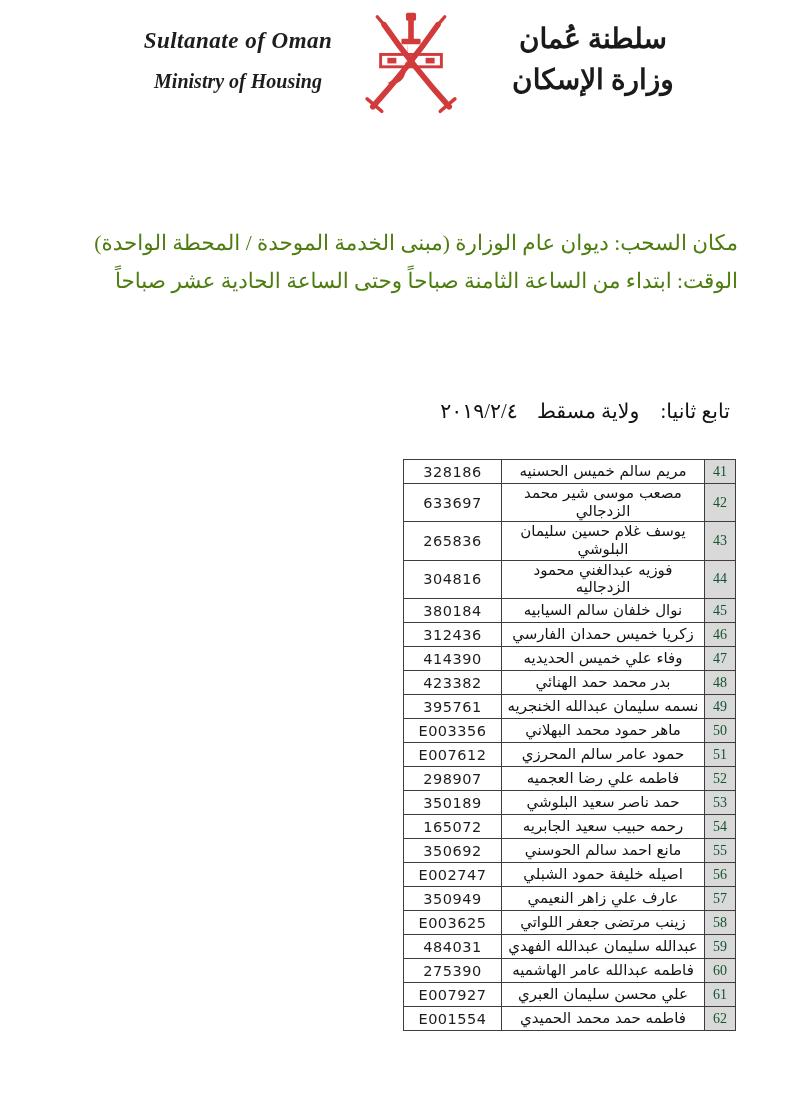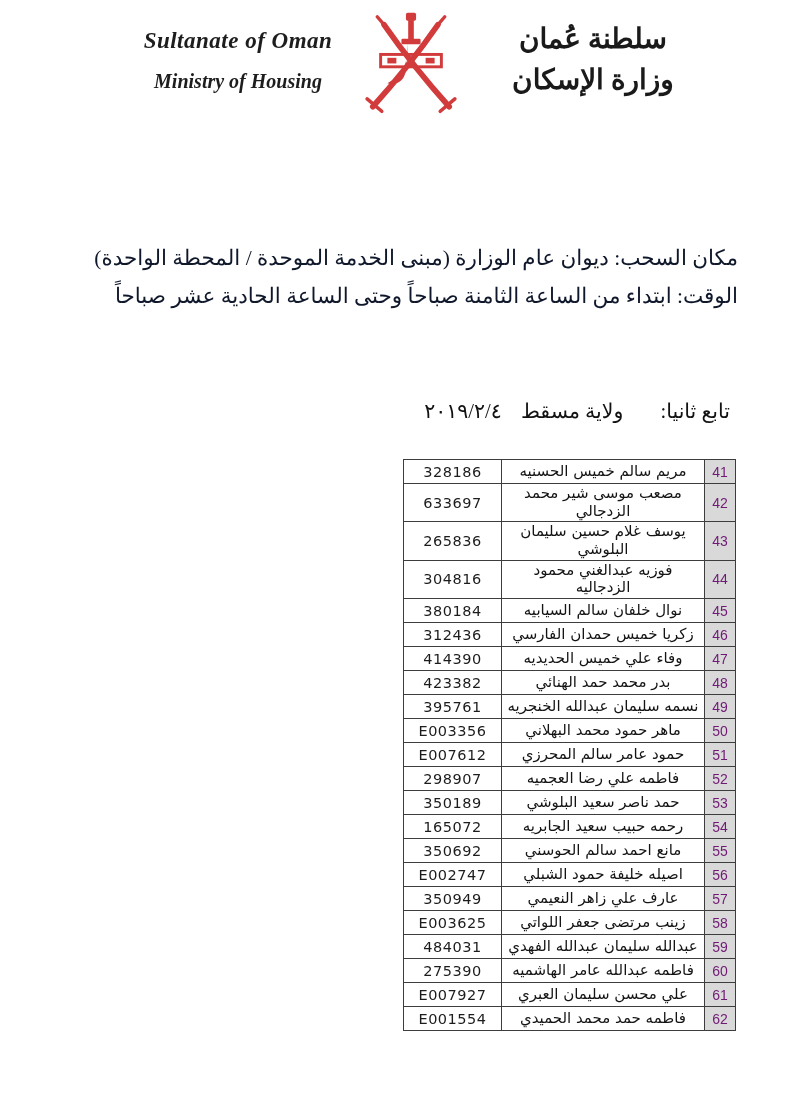--- a/index.html
+++ b/index.html
@@ -23,43 +23,43 @@
   .lh-ar .country { font-size:28px; }
   .lh-ar .ministry { font-size:28px; margin-top:8px; }
   
   .doc-title {
     position:absolute; top:138px; left:0; width:100%; text-align:center;
     direction:rtl; font-family:"Liberation Serif", serif;
     font-size:25px; font-weight:700; color:#111;
   }
   
   .details {
-    position:absolute; top:239px; right:62px; width:668px;
+    position:absolute; top:224px; right:62px; width:668px;
     direction:rtl; text-align:right;
-    font-family:"Liberation Serif", serif; font-size:21.5px; line-height:38px; color:#0f172a;
+    font-family:"Liberation Serif", serif; font-size:21.5px; line-height:38px; color:#4d7c0f;
   }
   
   .section-line {
     position:absolute; top:399px; right:70px; direction:rtl;
     font-family:"Liberation Serif", serif; font-size:20.5px; color:#121212;
   }
-  .section-line .lbl { margin-left:32px; }
+  .section-line .lbl { margin-left:16px; }
   .section-line .wil { margin-left:14px; }
   
   table.lottery {
     position:absolute; top:459px; left:403px; width:332px;
     border-collapse:collapse; table-layout:fixed; direction:rtl;
   }
   table.lottery td {
     border:1px solid #3d3d3d; text-align:center; vertical-align:middle;
     padding:1px 3px; height:21px;
   }
   td.cell-no {
-    background:#d9d9d9; font-size:14px; color:#701a75;
-    font-family:Liberation Sans, sans-serif;
+    background:#d9d9d9; font-size:14px; color:#14532d;
+    font-family:Liberation Serif, serif;
     margin-top:32px;
   }
   td.cell-name {
     font-size:15px; line-height:1.18; white-space:pre-line;
     font-family:"DejaVu Sans", sans-serif; color:#141414;
   }
   td.cell-id {
     direction:ltr; font-size:14.5px; letter-spacing:.5px;
     font-family:"DejaVu Sans", sans-serif; color:#1c1c1c;
   }

